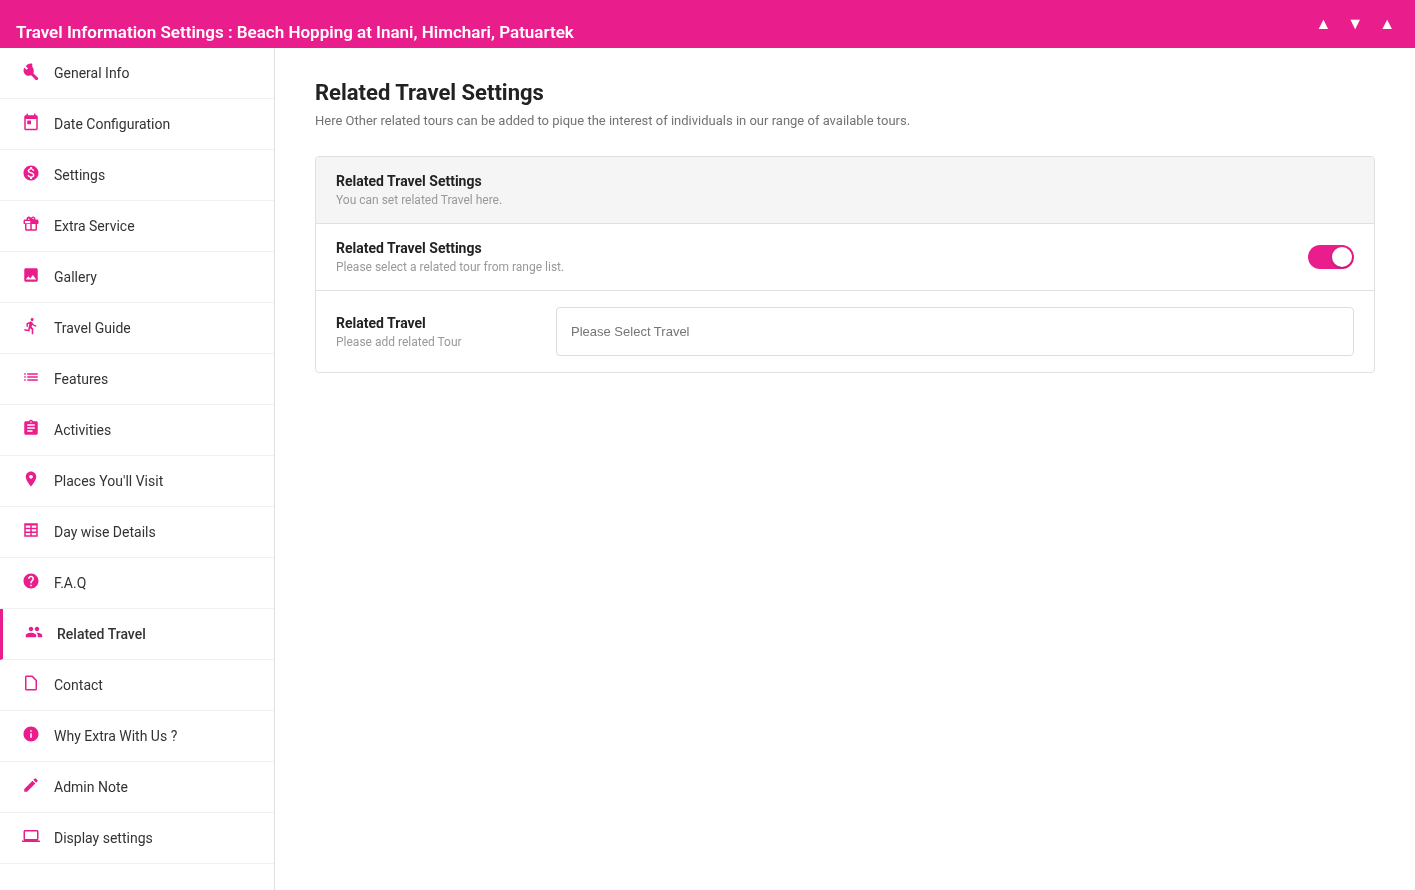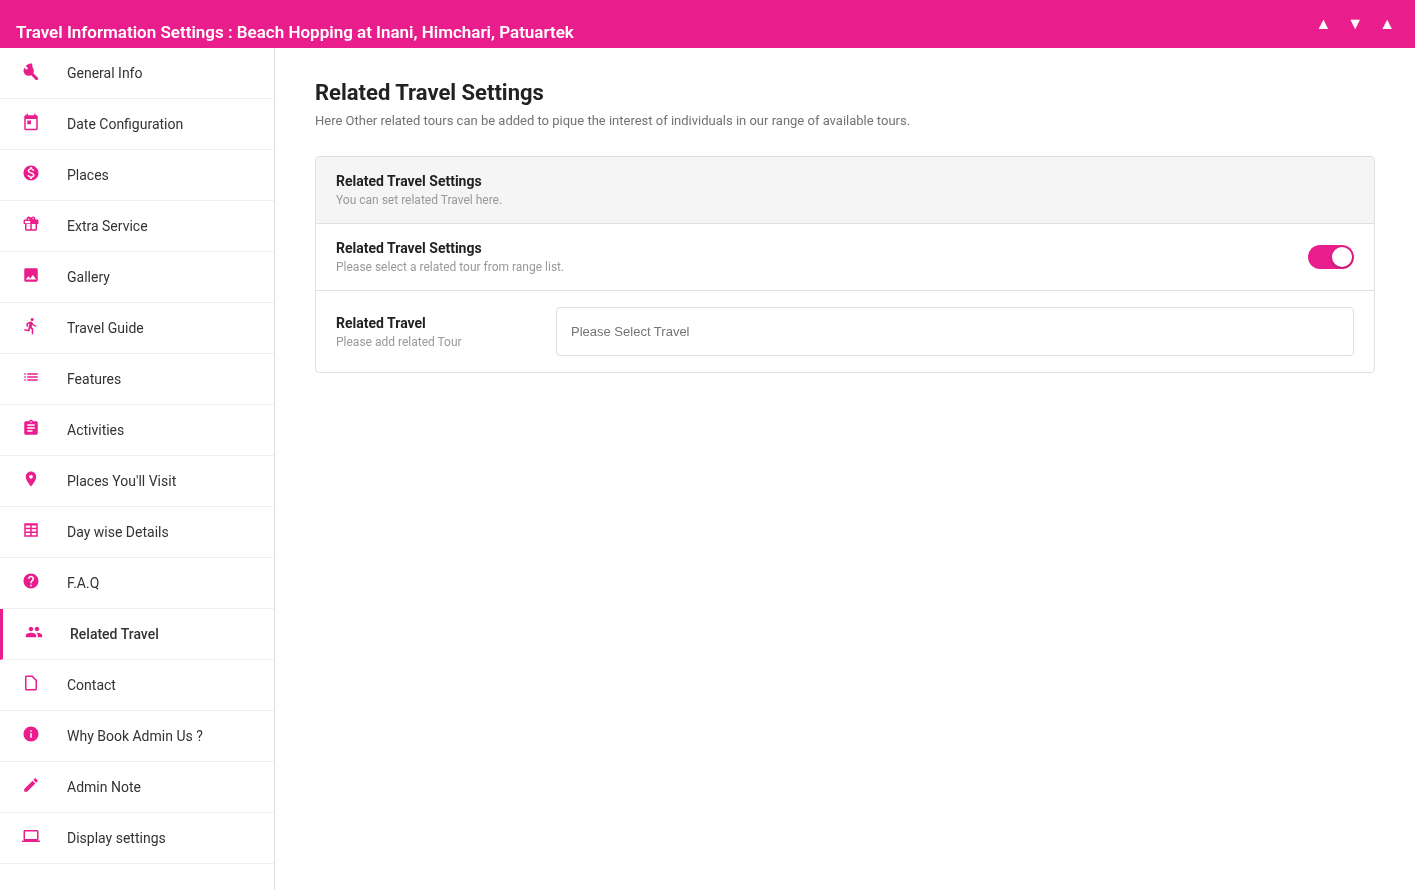--- a/index.html
+++ b/index.html
@@ -46,21 +46,21 @@
     .sidebar {
       width: 275px;
       background: white;
       border-right: 1px solid #e0e0e0;
       overflow-y: auto;
       flex-shrink: 0;
     }
     .sidebar-item {
       display: flex;
       align-items: center;
-      gap: 25px;
+      gap: 12px;
       padding: 14px 20px;
       cursor: pointer;
       border-bottom: 1px solid #f0f0f0;
       position: relative;
     }
     .sidebar-item.active {
       border-left: 3px solid #e91e8c;
       background: #fff;
     }
     .sidebar-item .icon {
@@ -234,21 +234,21 @@
       </span>
       <span class="label">Date Configuration</span>
     </div>
 
     <div class="sidebar-item">
       <span class="icon">
         <svg viewBox="0 0 24 24">
             <path d="M12 2C6.48 2 2 6.48 2 12s4.48 10 10 10 10-4.48 10-10S17.52 2 12 2zm1.41 16.09V20h-2.67v-1.93c-1.71-.36-3.16-1.46-3.27-3.4h1.96c.1 1.05.82 1.87 2.65 1.87 1.96 0 2.4-.98 2.4-1.59 0-.83-.44-1.61-2.67-2.14-2.48-.6-4.18-1.62-4.18-3.67 0-1.72 1.39-2.84 3.11-3.21V4h2.67v1.95c1.86.45 2.79 1.86 2.85 3.39H14.3c-.05-1.11-.64-1.87-2.22-1.87-1.5 0-2.4.68-2.4 1.64 0 .84.65 1.39 2.67 1.91s4.18 1.39 4.18 3.91c-.01 1.83-1.38 2.83-3.12 3.16z"></path>
           </svg>
       </span>
-      <span class="label">Places</span>
+      <span class="label">Settings</span>
     </div>
 
     <div class="sidebar-item">
       <span class="icon">
         <svg viewBox="0 0 24 24">
             <path d="M20 6h-2.18c.07-.26.18-.51.18-.8C18 3.44 16.55 2 14.8 2c-.88 0-1.6.39-2.12.97L12 3.67l-.68-.7C10.8 2.39 10.08 2 9.2 2 7.45 2 6 3.44 6 5.2c0 .29.11.54.18.8H4c-1.11 0-2 .89-2 2v3c0 .55.45 1 1 1h1v7c0 1.11.89 2 2 2h12c1.11 0 2-.89 2-2v-7h1c.55 0 1-.45 1-1V8c0-1.11-.89-2-2-2zm-5-2.2c.55 0 1 .45 1 1s-.45 1-1 1-1-.45-1-1 .45-1 1-1zM9 4.8c.55 0 1 .45 1 1s-.45 1-1 1-1-.45-1-1 .45-1 1-1zM4 8h7v3H4V8zm2 11v-7h5v7H6zm10 0h-3v-7h5v7h-2z"></path>
           </svg>
       </span>
       <span class="label">Extra Service</span>
     </div>
@@ -333,21 +333,21 @@
       </span>
       <span class="label">Contact</span>
     </div>
 
     <div class="sidebar-item">
       <span class="icon">
         <svg viewBox="0 0 24 24">
             <path d="M12 2C6.48 2 2 6.48 2 12s4.48 10 10 10 10-4.48 10-10S17.52 2 12 2zm1 15h-2v-6h2v6zm0-8h-2V7h2v2z"></path>
           </svg>
       </span>
-      <span class="label">Why Book Admin Us ?</span>
+      <span class="label">Why Extra With Us ?</span>
     </div>
 
     <div class="sidebar-item">
       <span class="icon">
         <svg viewBox="0 0 24 24">
             <path d="M3 17.25V21h3.75L17.81 9.94l-3.75-3.75L3 17.25zM20.71 7.04c.39-.39.39-1.02 0-1.41l-2.34-2.34c-.39-.39-1.02-.39-1.41 0l-1.83 1.83 3.75 3.75 1.83-1.83z"></path>
           </svg>
       </span>
       <span class="label">Admin Note</span>
     </div>

